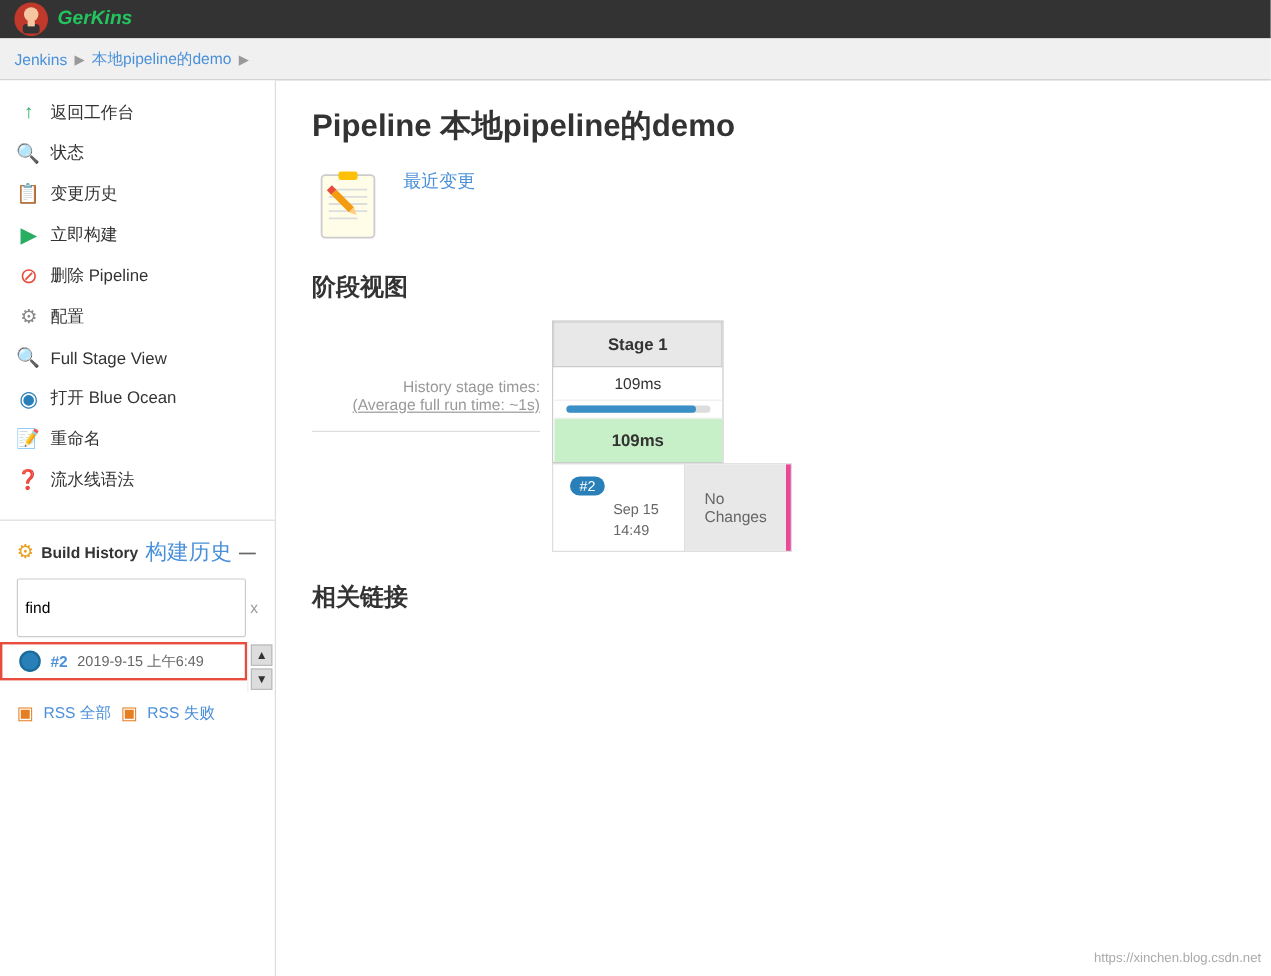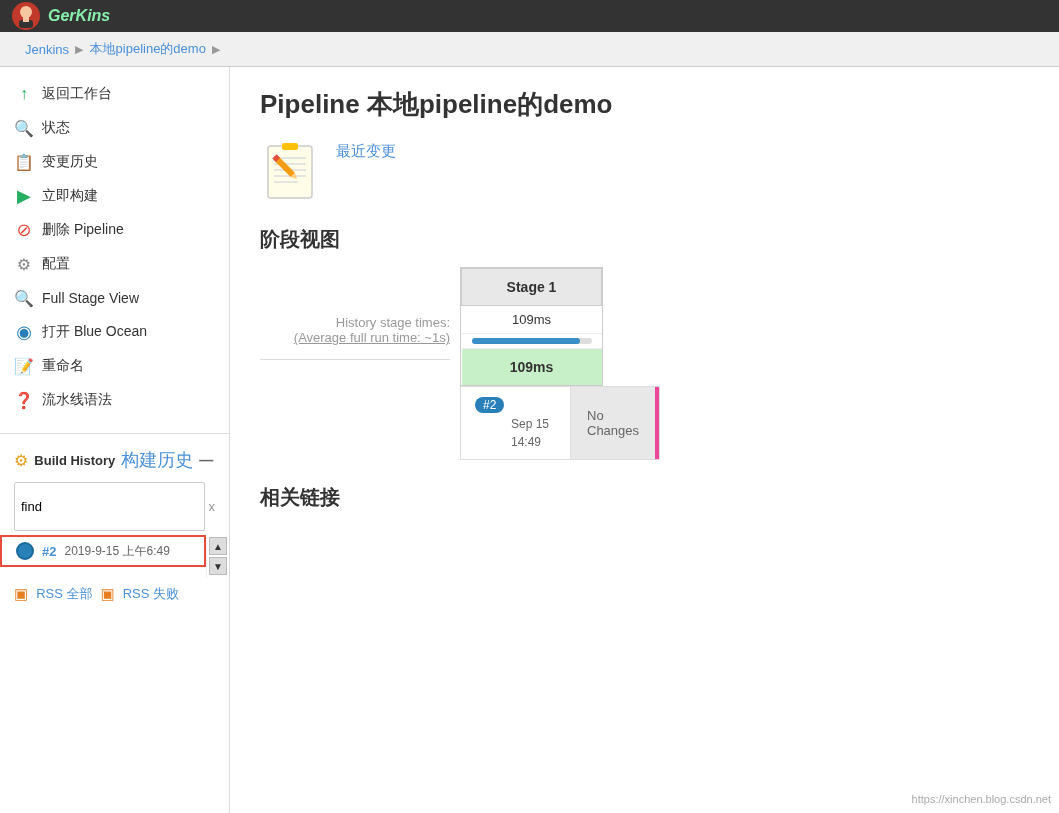--- a/index.html
+++ b/index.html
@@ -24,31 +24,31 @@
       background: #c0392b;
       border-radius: 50%;
       display: flex;
       align-items: center;
       justify-content: center;
       color: white;
       font-weight: bold;
       font-size: 12px;
     }
     .header-title {
-      color: #86efac;
+      color: #22c55e;
       font-size: 16px;
       font-weight: bold;
       font-style: italic;
     }
 
     
     #breadcrumb {
       background: #f0f0f0;
       border-bottom: 1px solid #ccc;
-      padding: 8px 25px;
+      padding: 8px 12px;
       display: flex;
       align-items: center;
       gap: 6px;
       font-size: 13px;
     }
     .breadcrumb-sep {
       color: #999;
       font-size: 11px;
     }
     .breadcrumb-link {

